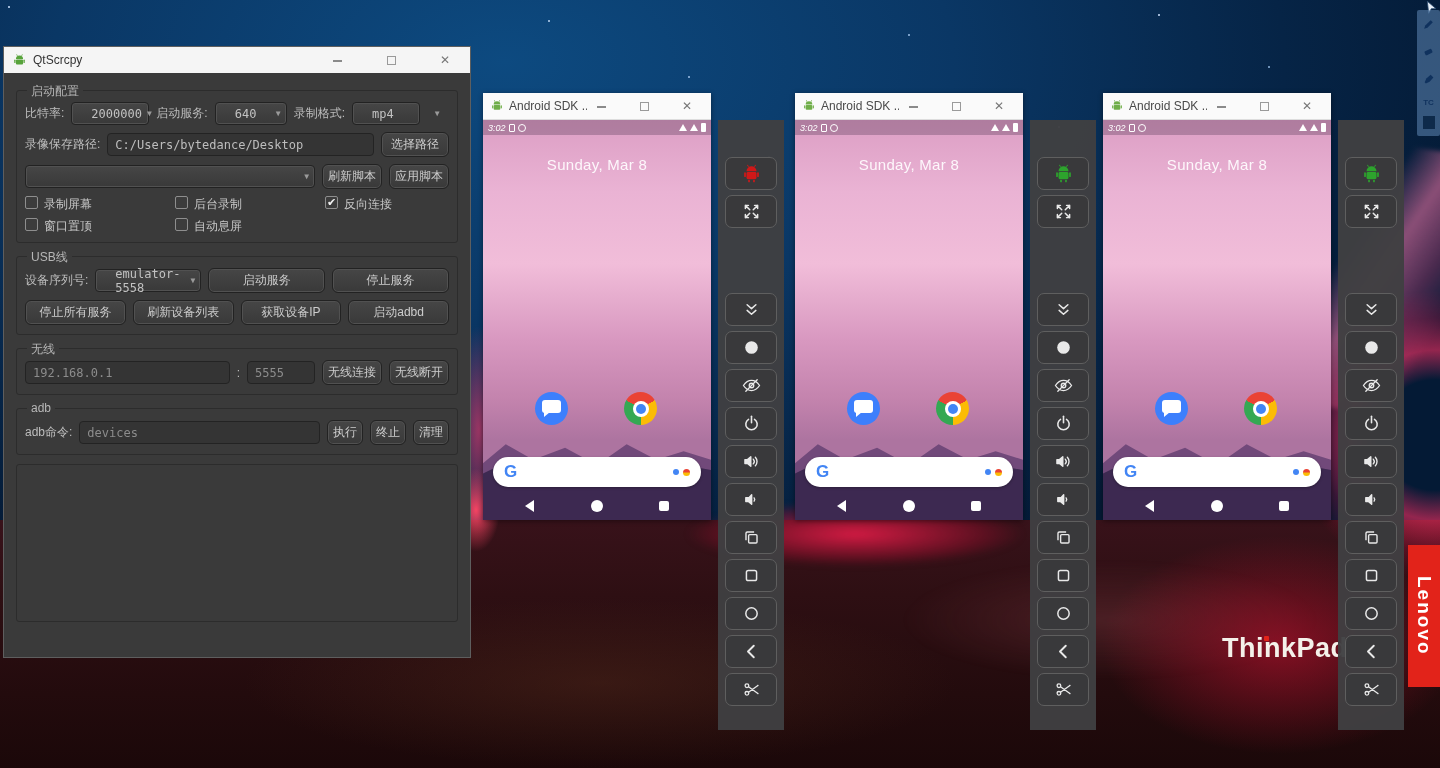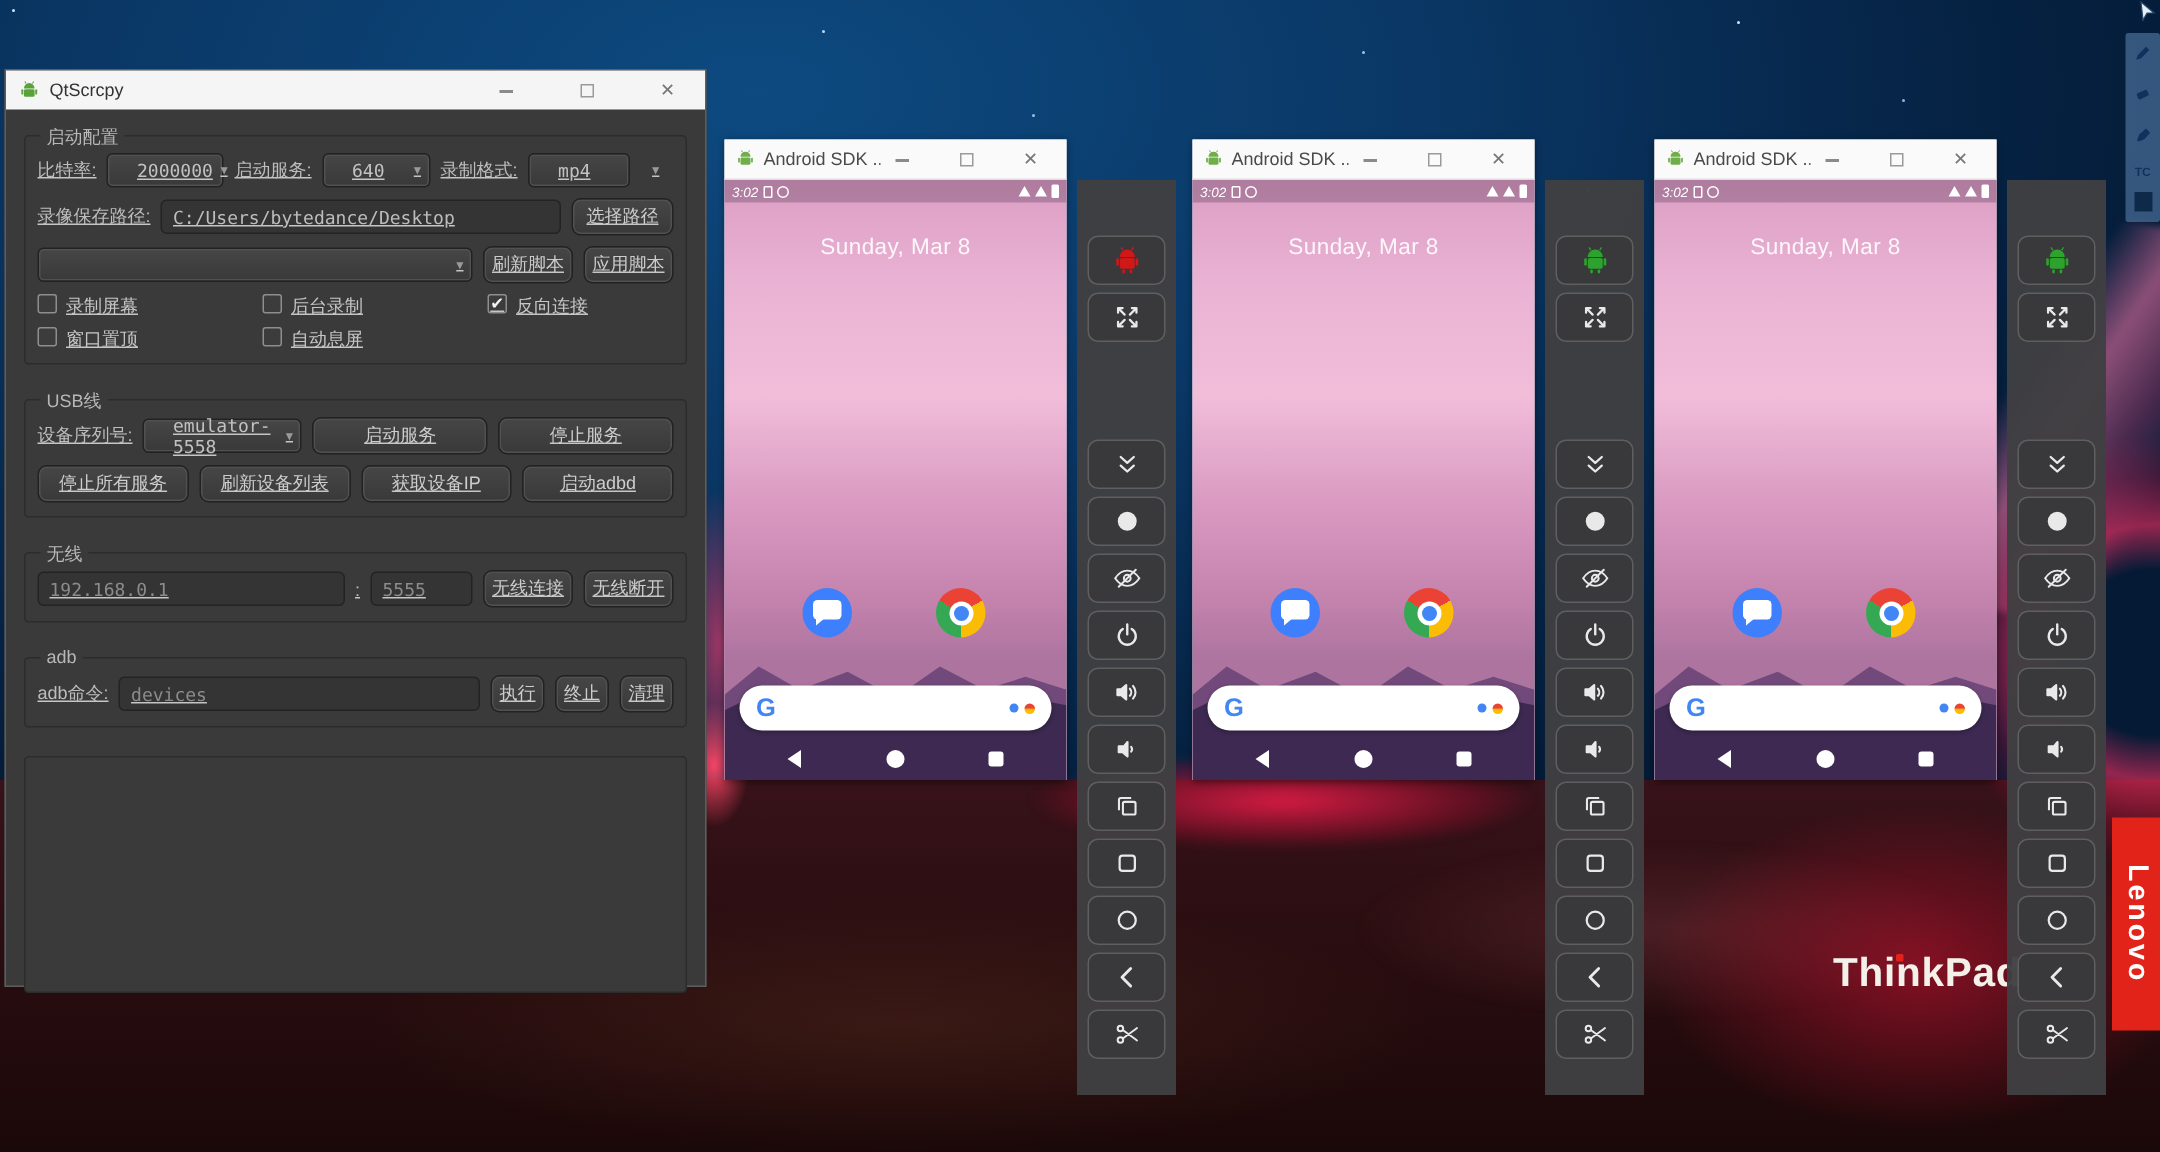--- a/index.html
+++ b/index.html
@@ -33,40 +33,40 @@
     background:radial-gradient(ellipse, rgba(150,70,80,.3), transparent 70%); }
 
   #thinkpad-logo { position:absolute; left:1222px; top:633px; color:#f4f1ea; font-size:27px; font-weight:bold;
     letter-spacing:.5px; z-index:1; }
   #thinkpad-logo .red-tittle { position:absolute; left:42px; top:3px; width:5px; height:5px; background:#e2231a; border-radius:1px; }
   #lenovo-banner { position:absolute; left:1408px; top:545px; width:32px; height:142px; background:#e2231a;
     display:flex; align-items:center; justify-content:center; z-index:1; }
   #lenovo-banner span { writing-mode:vertical-rl; color:#fff; font-weight:bold; font-size:19px; letter-spacing:2px; }
 
   #annot-cursor { position:absolute; left:1424px; top:0; width:16px; height:16px; z-index:4; }
-  #annot-toolbar { position:absolute; left:1417px; top:22px; width:23px; height:126px; z-index:4;
+  #annot-toolbar { position:absolute; left:1417px; top:10px; width:23px; height:126px; z-index:4;
     background:rgba(95,135,180,.55); border-radius:2px; display:flex; flex-direction:column;
     align-items:center; justify-content:space-around; padding:3px 0; }
   #annot-toolbar svg { width:13px; height:13px; }
   .an-text { color:#10325e; font-size:8px; font-weight:bold; }
   .an-rect { width:12px; height:13px; background:#0e2a4a; display:block; }
 
   
   #qtscrcpy { position:absolute; left:3px; top:46px; width:468px; height:612px; z-index:3;
     background:#3a3a3a; border:1px solid #5e5e5e; color:#c6c6c6; font-size:12px; display:flex; flex-direction:column; }
   .qtitle { height:26px; background:#f5f5f5; display:flex; align-items:center; gap:6px; padding:0 8px; color:#333; flex:none; }
   .qtitle .app-ic { width:15px; height:15px; color:#57a33a; }
   .qtitle .app-ic svg { width:15px; height:15px; }
   .win-controls { margin-left:auto; display:flex; width:134px; justify-content:space-between; padding-right:8px;
     color:#777; font-size:12px; align-items:center; }
   .wc { width:18px; text-align:center; cursor:default; }
   .wc-minbar { display:inline-block; width:9px; height:2px; background:#8a8a8a; vertical-align:middle; }
   .wc-maxbox { display:inline-block; width:9px; height:9px; border:1px solid #9a9a9a; vertical-align:middle; }
   .qbody { flex:1; padding:4px 0 0; display:flex; flex-direction:column; }
-  .qgroup { position:relative; border:1px solid #2c2c2c; border-radius:3px; margin:13px 12px 10px; padding:11px 8px 7px;text-decoration:underline; }
+  .qgroup { position:relative; border:1px solid #2c2c2c; border-radius:3px; margin:13px 12px 0; padding:11px 8px 7px; }
   .qgroup-label { position:absolute; top:-8px; left:10px; background:#3a3a3a; padding:0 4px; color:#b7b7b7; font-size:12px; }
   .qrow { display:flex; align-items:center; gap:7px; margin-bottom:7px; }
   .qrow:last-child { margin-bottom:2px; }
   .qlabel { color:#bdbdbd; white-space:nowrap; }
   .qbtn { background:linear-gradient(#464646,#393939); border:1px solid #222;
     box-shadow:inset 0 0 0 1px #515151; border-radius:6px; height:25px; display:flex; align-items:center;
     justify-content:center; padding:0 6px; color:#cdcdcd; white-space:nowrap; cursor:default; }
   .qcombo { background:linear-gradient(#464646,#393939); border:1px solid #222; box-shadow:inset 0 0 0 1px #515151;
     border-radius:4px; height:23px; display:flex; align-items:center; padding:0 5px 0 19px;
     font-family:"DejaVu Sans Mono",monospace; color:#c2c2c2; }

